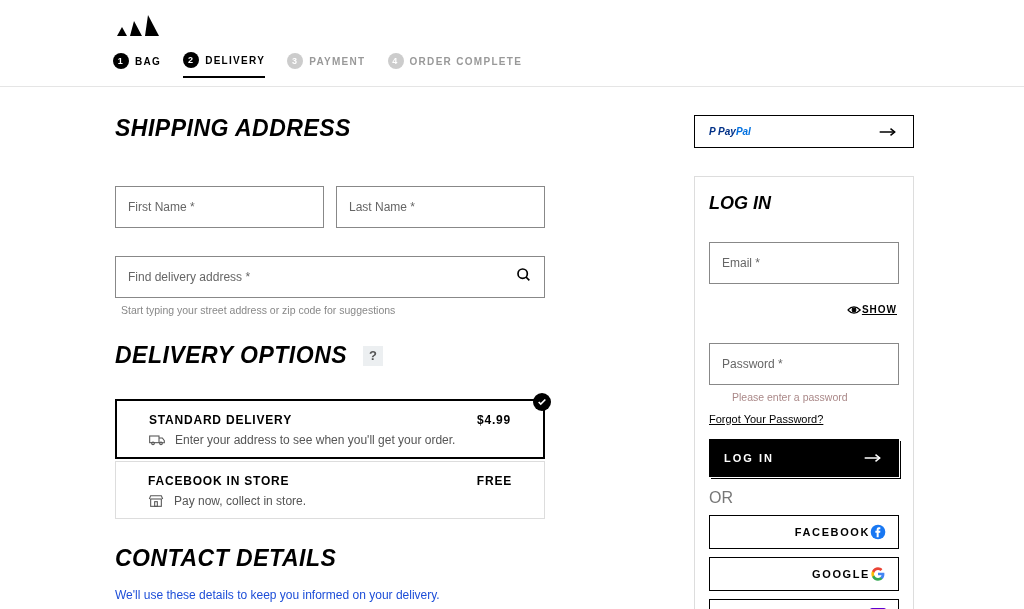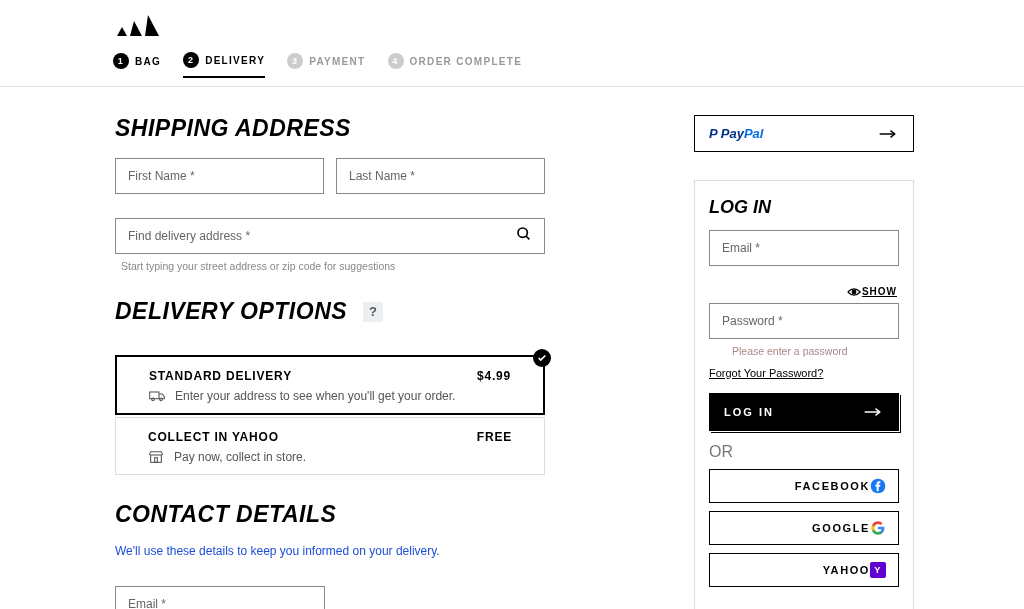--- a/index.html
+++ b/index.html
@@ -55,24 +55,25 @@
   letter-spacing: .5px;
   font-size: 23px;
   margin-bottom: 16px;
   text-transform: uppercase;
 }
 .row { display: flex; gap: 12px; }
 .row > * { flex: 1; }
 .field {
   border: 1px solid #888;
   padding: 0 12px;
-  height: 36px;
+  height: 42px;
   display: flex;
   align-items: center;
   justify-content: space-between;
+  margin-top: 28px;
 }
 input[type=text], input[type=password] {
   border: none;
   outline: none;
   font-size: 12px;
   width: 100%;
   background: transparent;
 }
 ::placeholder { color: #666; }
 .hint {
@@ -271,21 +272,21 @@
               <rect x="1" y="3" width="14" height="10"></rect>
               <path d="M15 6 h5 l3 4 v3 h-8"></path>
               <circle cx="6" cy="14" r="2"></circle>
               <circle cx="18" cy="14" r="2"></circle>
             </svg>
           <span>Enter your address to see when you'll get your order.</span>
         </div>
       </div>
       <div class="opt-card">
         <div class="opt-head">
-          <span>COLLECT IN YAHOO</span>
+          <span>FACEBOOK IN STORE</span>
           <span>FREE</span>
         </div>
         <div class="opt-sub">
           <svg width="16" height="14" viewBox="0 0 24 20" fill="none" stroke="#555" stroke-width="1.6">
               <path d="M2 7 L4 2 h16 l2 5"></path>
               <rect x="4" y="7" width="16" height="11"></rect>
               <rect x="10" y="11" width="4" height="7"></rect>
             </svg>
           <span>Pay now, collect in store.</span>
         </div>
@@ -302,21 +303,21 @@
         
       </div>
 
     </div>
 
   </div>
 
   <div class="side">
 
     <div class="paypal-btn">
-      <span style="font-style:italic;font-weight:900;font-size:13px;">
+      <span style="font-style:italic;font-weight:900;font-size:10px;">
         <span style="color:#003087;">P </span><span style="color:#003087;">Pay</span><span style="color:#0070e0;">Pal</span>
       </span>
       <svg width="22" height="10" viewBox="0 0 24 12" fill="none" stroke="#000" stroke-width="1.8">
           <line x1="2" y1="6" x2="20" y2="6"></line>
           <polyline points="15,2 20,6 15,10"></polyline>
         </svg>
     </div>
 
     <div class="card">
       <h3>LOG IN</h3>

